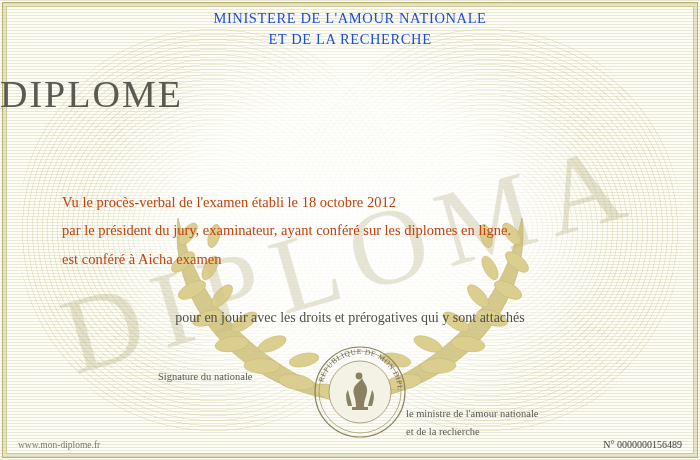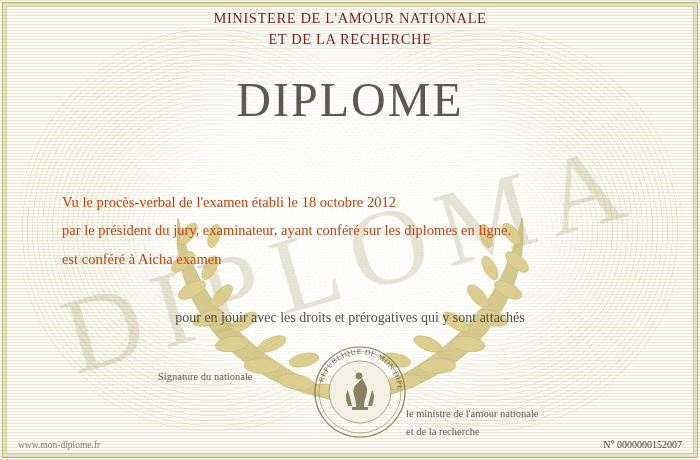--- a/index.html
+++ b/index.html
@@ -117,32 +117,31 @@
 
   
   .ministry {
     position: absolute;
     top: 8px;
     left: 0;
     right: 0;
     text-align: center;
     font-size: 14.5px;
     letter-spacing: 0.6px;
-    color: #7f1d1d;
+    color: #1d4ed8;
     line-height: 1.45;
   }
   .ministry .l1 { display:block; }
   .ministry .l2 { display:block; }
 
   .title1 {
     position: absolute;
     top: 72px;
     left: 0; right: 0;
-    text-align: center;
-    font-size: 48px;
+    font-size: 38px;
     letter-spacing: 2px;
     color: #5a5a52;
   }
   .title2 {
     position: absolute;
     top: 112px;
     left: 0; right: 0;
     text-align: center;
     font-size: 38px;
     letter-spacing: 1.5px;
@@ -315,15 +314,15 @@
 
   <div class="jouir">pour en jouir avec les droits et prérogatives qui y sont attachés</div>
 
   <div class="sig-left">Signature du nationale</div>
   <div class="sig-right">
     <div>le ministre de l'amour nationale</div>
     <div>et de la recherche</div>
   </div>
 
   <div class="footer-left">www.mon-diplome.fr</div>
-  <div class="footer-right">N° 0000000152007</div>
+  <div class="footer-right">N° 0000000156489</div>
 
 </div>
 
 </body></html>

